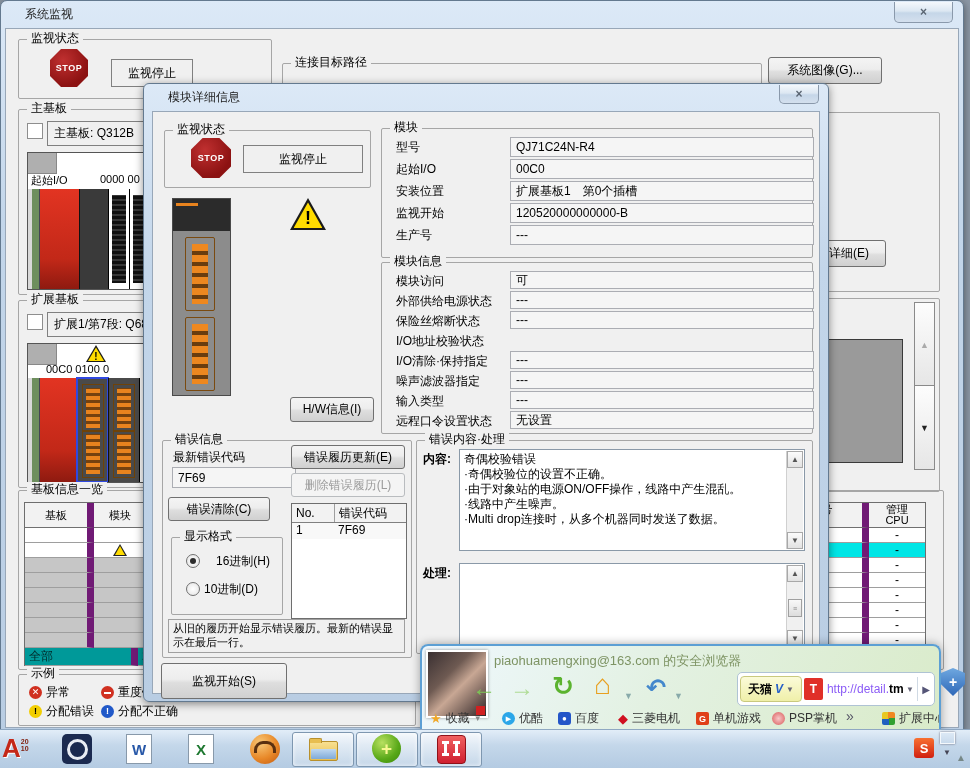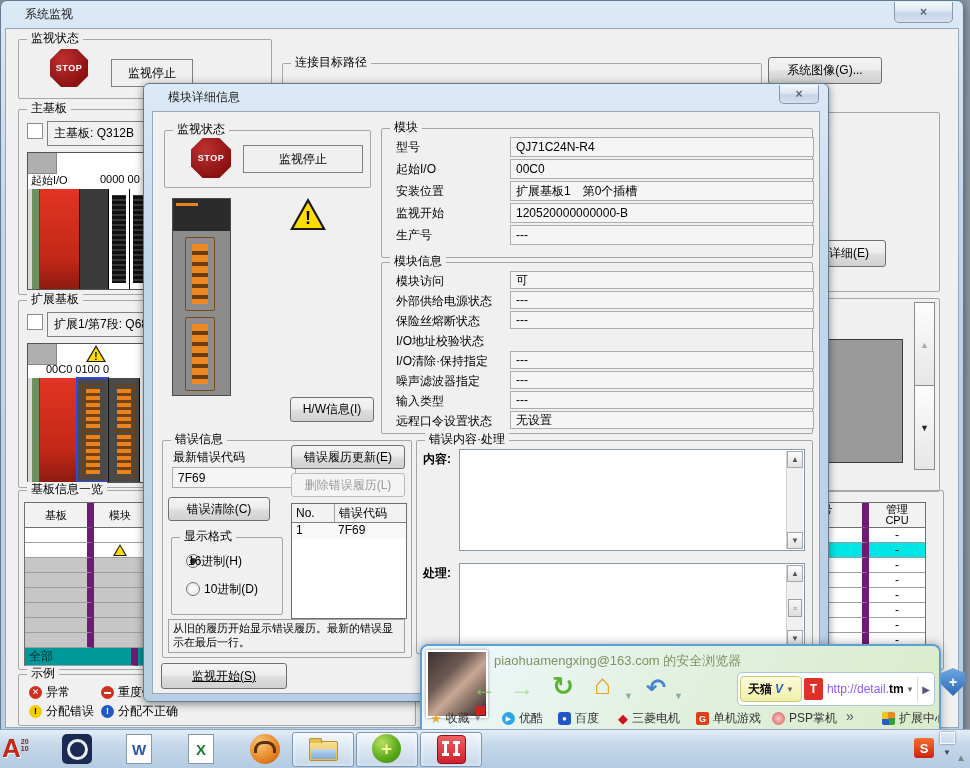--- a/index.html
+++ b/index.html
@@ -363,21 +363,21 @@
         <span class="glabel">错误信息</span>
         <span class="lbl" style="left:10px;top:8px;">最新错误代码</span>
         <div class="vbox" style="left:9px;top:26px;width:112px;height:19px;">7F69</div>
         <button class="btn" style="left:128px;top:4px;width:114px;height:24px;">错误履历更新(E)</button>
         <button class="btn disabled" style="left:128px;top:32px;width:114px;height:24px;">删除错误履历(L)</button>
         <button class="btn" style="left:5px;top:56px;width:102px;height:24px;">错误清除(C)</button>
 
         <div class="group" style="left:8px;top:96px;width:110px;height:76px;">
           <span class="glabel" style="background:#F0F0F0;">显示格式</span>
           <div class="radio sel" style="left:14px;top:16px;"></div>
-          <span class="lbl" style="left:16px;top:15px;">16进制(H)</span>
+          <span class="lbl" style="left:44px;top:15px;">16进制(H)</span>
           <div class="radio" style="left:14px;top:44px;"></div>
           <span class="lbl" style="left:32px;top:43px;">10进制(D)</span>
         </div>
 
         <div class="abs" style="left:128px;top:62px;width:114px;height:114px;background:#fff;border:1px solid #6E6E6E;">
           <div style="display:flex;height:18px;border-bottom:1px solid #808080;background:#F2F2F2;">
             <div style="width:38px;border-right:1px solid #9E9E9E;display:flex;align-items:center;padding-left:4px;">No.</div>
             <div style="flex:1;display:flex;align-items:center;padding-left:4px;">错误代码</div>
           </div>
           <div style="display:flex;height:16px;background:#F8F8F8;">
@@ -387,36 +387,41 @@
         </div>
 
         <div class="abs" style="left:5px;top:178px;width:237px;height:34px;border:1px solid #A0A0A0;background:#F0F0F0;padding:1px 4px;box-sizing:border-box;
              font-size:11px;line-height:14px;overflow:hidden;">从旧的履历开始显示错误履历。最新的错误显示在最后一行。</div>
       </div>
 
       <div class="group" style="left:263px;top:328px;width:395px;height:212px;">
         <span class="glabel">错误内容·处理</span>
         <span class="lbl" style="left:6px;top:10px;font-weight:bold;">内容:</span>
         <div class="tbox" style="left:42px;top:8px;width:344px;height:100px;">
+          <div class="txt">奇偶校验错误
+·奇偶校验位的设置不正确。
+·由于对象站的电源ON/OFF操作，线路中产生混乱。
+·线路中产生噪声。
+·Multi drop连接时，从多个机器同时发送了数据。</div>
           <div class="vsb">
             <div class="up">▲</div>
             <div class="dn">▼</div>
           </div>
         </div>
         <span class="lbl" style="left:6px;top:124px;font-weight:bold;">处理:</span>
         <div class="tbox" style="left:42px;top:122px;width:344px;height:84px;">
           <div class="vsb">
             <div class="up">▲</div>
             <div class="th" style="top:34px;height:16px;">≡</div>
             <div class="dn">▼</div>
           </div>
         </div>
       </div>
 
-      <button class="btn" style="left:8px;top:551px;width:126px;height:26px;text-decoration:underline;">监视开始(S)</button>
+      <button class="btn" style="left:8px;top:551px;width:126px;height:36px;">监视开始(S)</button>
     </div>
   </div>
 
   <div class="popup" style="left:420px;top:644px;width:517px;height:88px;z-index:8;">
 
     <div class="abs" style="left:4px;top:4px;width:58px;height:64px;border:2px solid #FFF;box-shadow:0 0 3px rgba(0,0,0,.4);
          background:linear-gradient(135deg,#3A3032 0%,#6E5A52 35%,#C8A794 55%,#2E2426 100%);">
       <div class="abs" style="right:1px;bottom:1px;width:9px;height:9px;background:#D02020;"></div>
     </div>
     <span class="lbl" style="left:72px;top:6px;font-size:13px;color:#7E9464;">piaohuamengxing@163.com 的安全浏览器</span>

